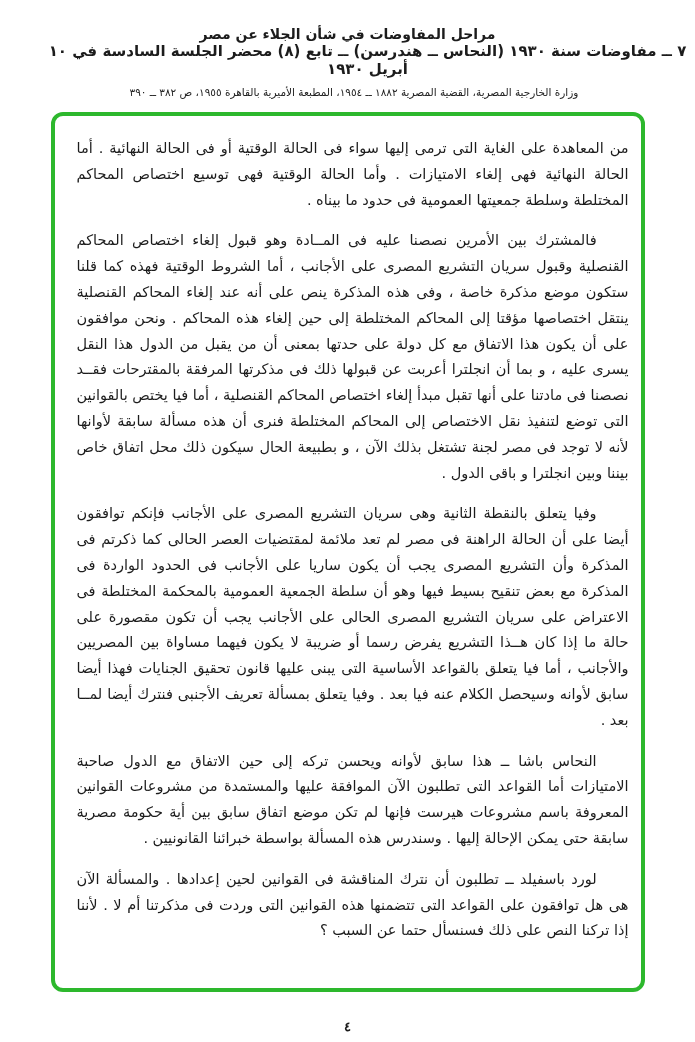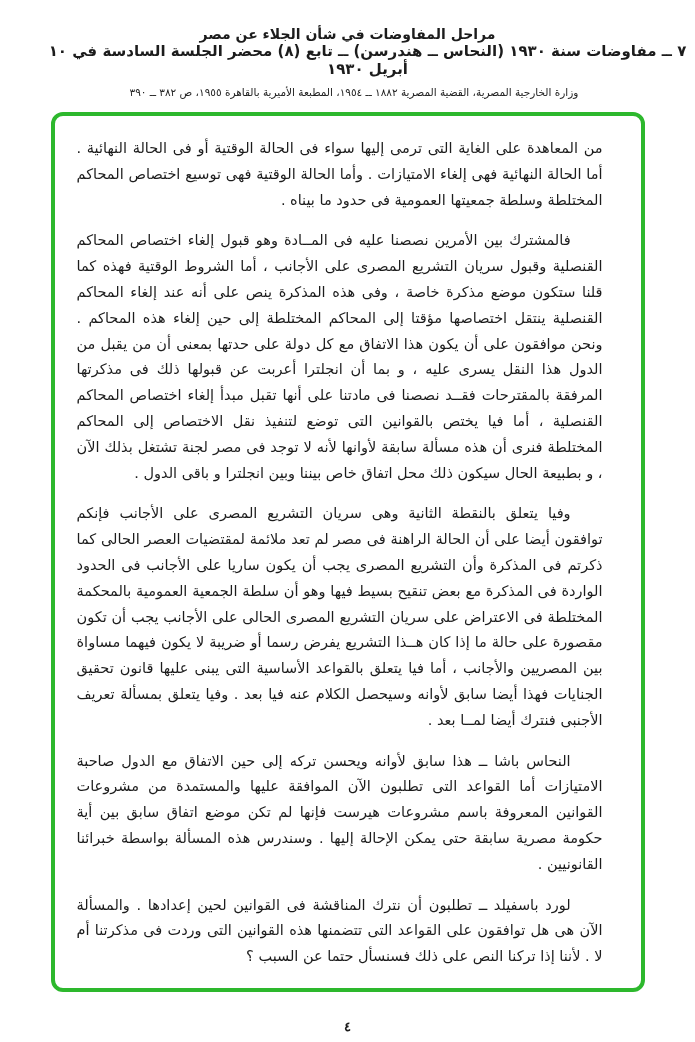--- a/index.html
+++ b/index.html
@@ -36,21 +36,21 @@
     font-size: 10.5px;
     color: #222;
     margin-left: 13px;
   }
   .body-box {
     box-sizing: border-box;
     width: 594px;
     margin: 14px auto 0 auto;
     border: 4px solid #2db82d;
     border-radius: 12px;
-    padding: 20px 38px 16px 22px;
+    padding: 20px 12px 16px 22px;
     direction: rtl;
     text-align: justify;
     font-size: 14.5px;
     line-height: 1.78;
     min-height: 880px;
   }
   .body-box p {
     margin: 0 0 15px 0;
     text-indent: 2.2em;
   }

